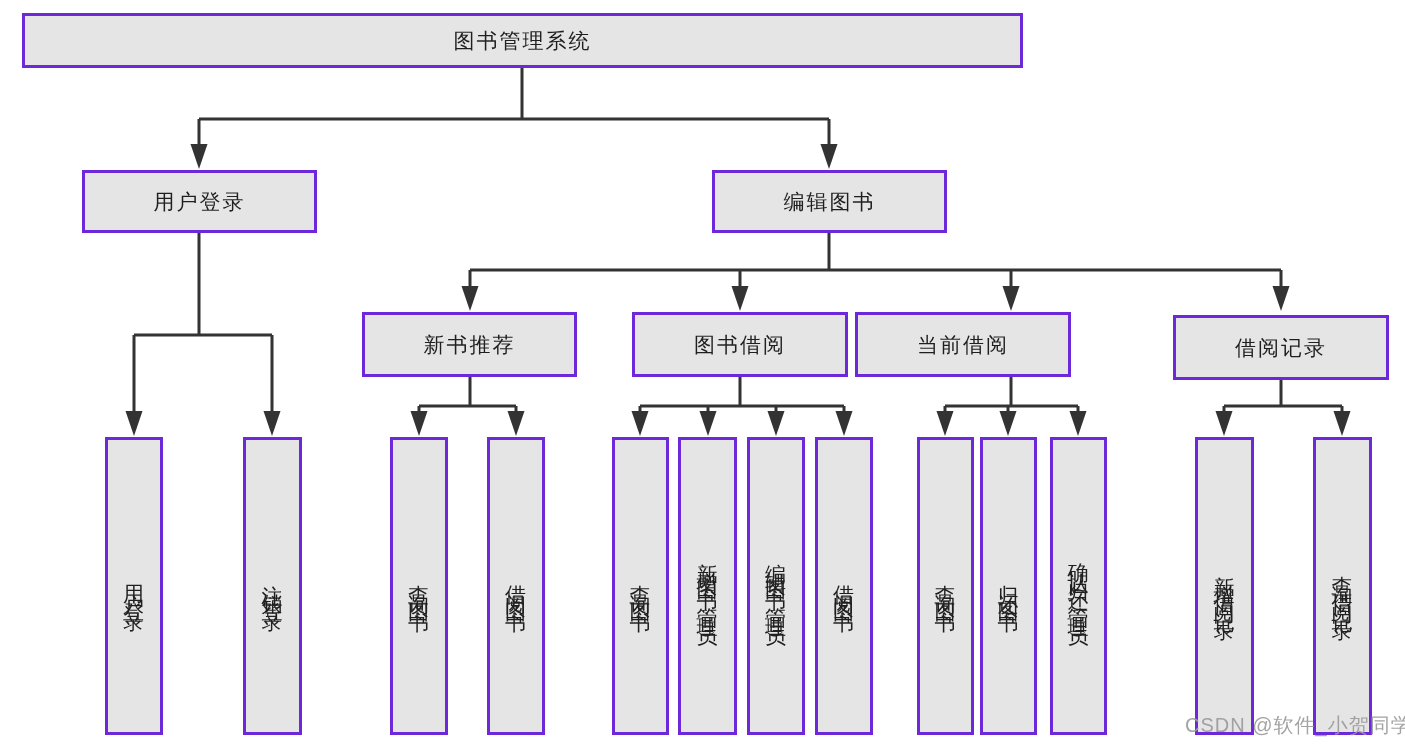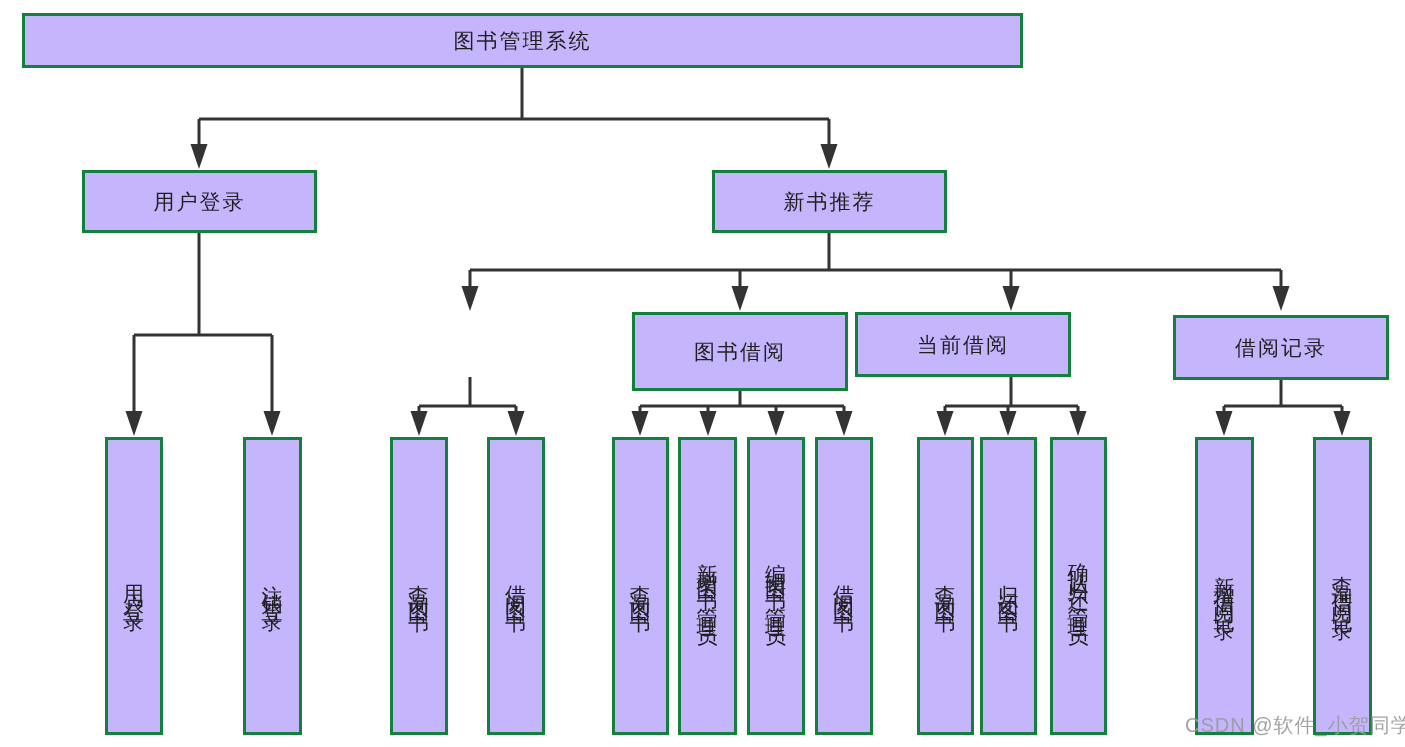--- a/index.html
+++ b/index.html
@@ -2,22 +2,22 @@
 <html><head>
 <meta charset="utf-8">
 <style>
   html,body{margin:0;padding:0;background:#fff;}
   .stage{
     position:relative;width:1405px;height:747px;background:#fff;overflow:hidden;
     font-family:"Liberation Sans","DejaVu Sans",sans-serif;color:#1f1f1f;
   }
   .stage svg{position:absolute;left:0;top:0;}
   .box{
-    position:absolute;box-sizing:border-box;background:#c4b5fd;
-    border:3px solid #15803d;display:flex;align-items:center;justify-content:center;
+    position:absolute;box-sizing:border-box;background:#e5e5e5;
+    border:3px solid #6d28d9;display:flex;align-items:center;justify-content:center;
     z-index:2;
   }
   .box.h span{font-size:21px;letter-spacing:2px;white-space:nowrap;}
   .box.v span{
     writing-mode:vertical-rl;text-orientation:mixed;
     font-size:21px;letter-spacing:9px;line-height:1;white-space:nowrap;
   }
   .watermark{
     position:absolute;z-index:5;font-size:20px;color:rgba(155,155,155,.92);
     letter-spacing:1px;white-space:nowrap;
@@ -79,24 +79,27 @@
   </svg>
 
   <div class="box h" style="left:22px;top:13px;width:1001px;height:55px">
     <span>图书管理系统</span>
   </div>
 
   <div class="box h" style="left:82px;top:170px;width:235px;height:63px">
     <span>用户登录</span>
   </div>
   <div class="box h" style="left:712px;top:170px;width:235px;height:63px">
+    <span>编辑图书</span>
+  </div>
+
+  <div class="box h" style="left:362px;top:312px;width:215px;height:65px">
     <span>新书推荐</span>
   </div>
-
-  <div class="box h" style="left:632px;top:312px;width:216px;height:79px">
+  <div class="box h" style="left:632px;top:312px;width:216px;height:65px">
     <span>图书借阅</span>
   </div>
   <div class="box h" style="left:855px;top:312px;width:216px;height:65px">
     <span>当前借阅</span>
   </div>
   <div class="box h" style="left:1173px;top:315px;width:216px;height:65px">
     <span>借阅记录</span>
   </div>
 
   <div class="box v" style="left:105px;top:437px;width:58px;height:298px">

